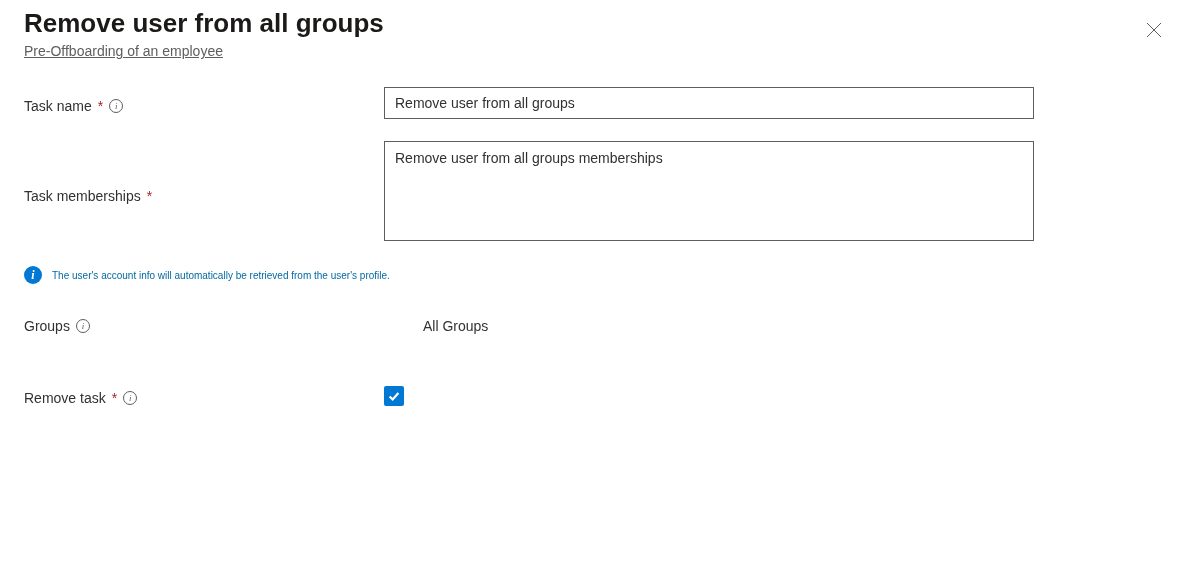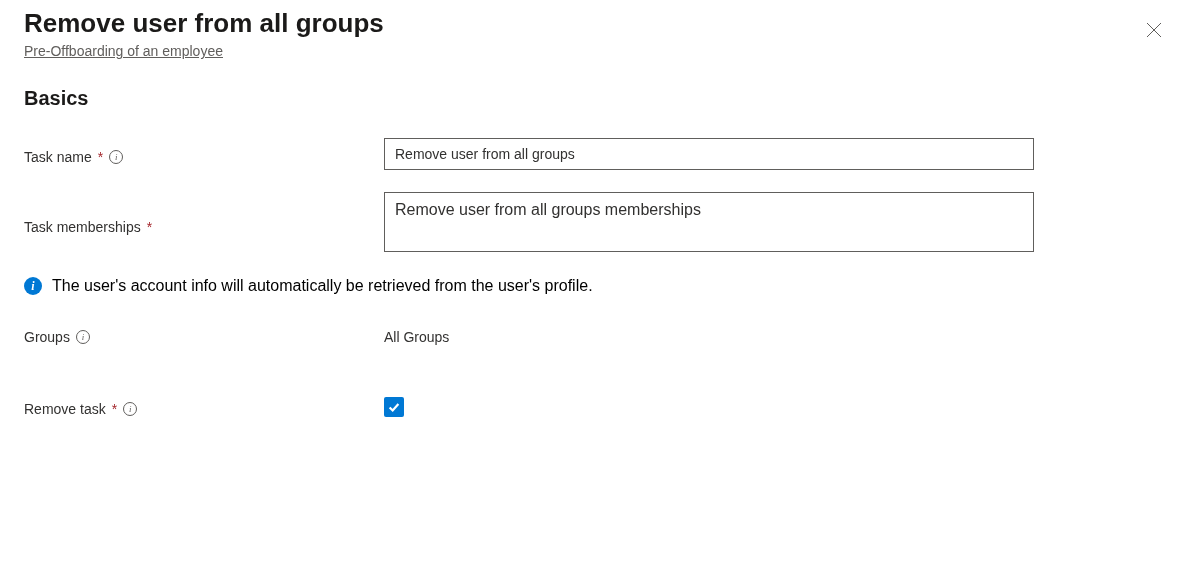--- a/index.html
+++ b/index.html
@@ -102,26 +102,26 @@
       padding: 0 10px;
       border: 1px solid #605e5c;
       background: #ffffff;
       font-family: inherit;
       font-size: 14px;
       color: #323130;
       outline: none;
     }
     .textarea-input {
       width: 100%;
-      height: 60px;
+      height: 100px;
       padding: 8px 10px;
       border: 1px solid #605e5c;
       background: #ffffff;
       font-family: inherit;
-      font-size: 16px;
+      font-size: 14px;
       color: #323130;
       outline: none;
       resize: none;
     }
     .configure-section {
       margin-top: 8px;
     }
     .info-banner {
       display: flex;
       align-items: center;
@@ -137,27 +137,28 @@
       display: flex;
       align-items: center;
       justify-content: center;
       font-style: italic;
       font-family: Georgia, serif;
       font-weight: bold;
       font-size: 12px;
       flex-shrink: 0;
     }
     .info-banner-text {
-      font-size: 16px;
-      color: #000000;
+      font-size: 10px;
+      color: #0369a1;
     }
     .static-value {
       font-size: 14px;
       color: #323130;
       padding-top: 6px;
+      margin-left: 24px;
     }
     .checkbox-wrap {
       padding-top: 2px;
     }
     .checkbox {
       width: 20px;
       height: 20px;
       background: #0078d4;
       border-radius: 2px;
       display: flex;
@@ -167,37 +168,37 @@
     }
     .checkbox svg {
       width: 14px;
       height: 14px;
       stroke: #ffffff;
       stroke-width: 2.5;
       fill: none;
     }
     .groups-row {
       margin-bottom: 50px;
+      gap: 15px;
     }
   </style>
 </head>
 <body>
 
 <div class="panel">
   <div class="header">
     <h1 class="title">Remove user from all groups</h1>
     <div class="subtitle">Pre-Offboarding of an employee</div>
     <button class="close-btn">
       <svg viewBox="0 0 16 16">
           <path d="M1 1 L15 15 M15 1 L1 15" stroke="#605e5c" stroke-width="1"></path>
         </svg>
     </button>
   </div>
 
-  <h2 class="section-heading">Basics</h2>
 
   <div class="form-row">
     <div class="form-label-col">
       <span>Task name</span>
       <span class="required">*</span>
       <span class="info-icon">i</span>
     </div>
     <div class="form-control-col">
       <input type="text" class="text-input" value="Remove user from all groups" style="">
     </div>

